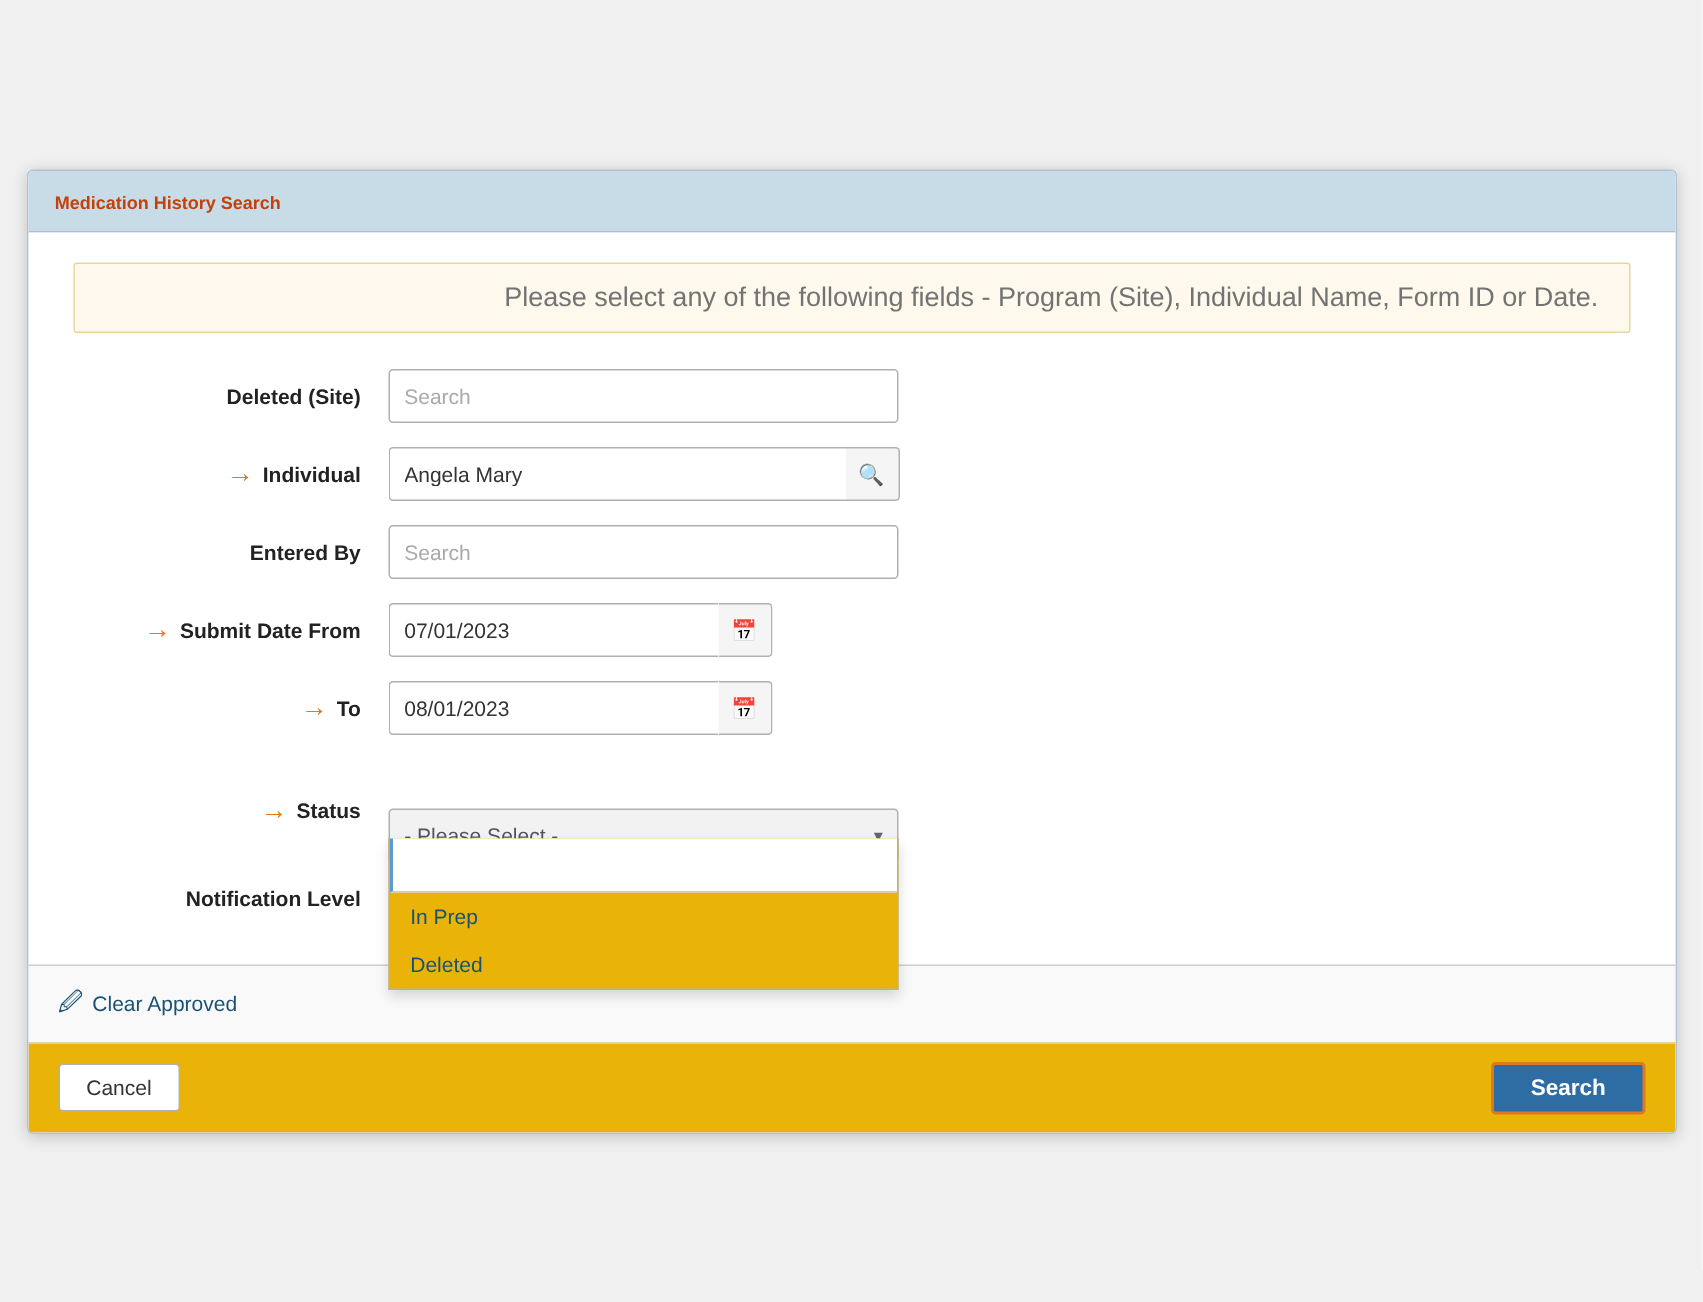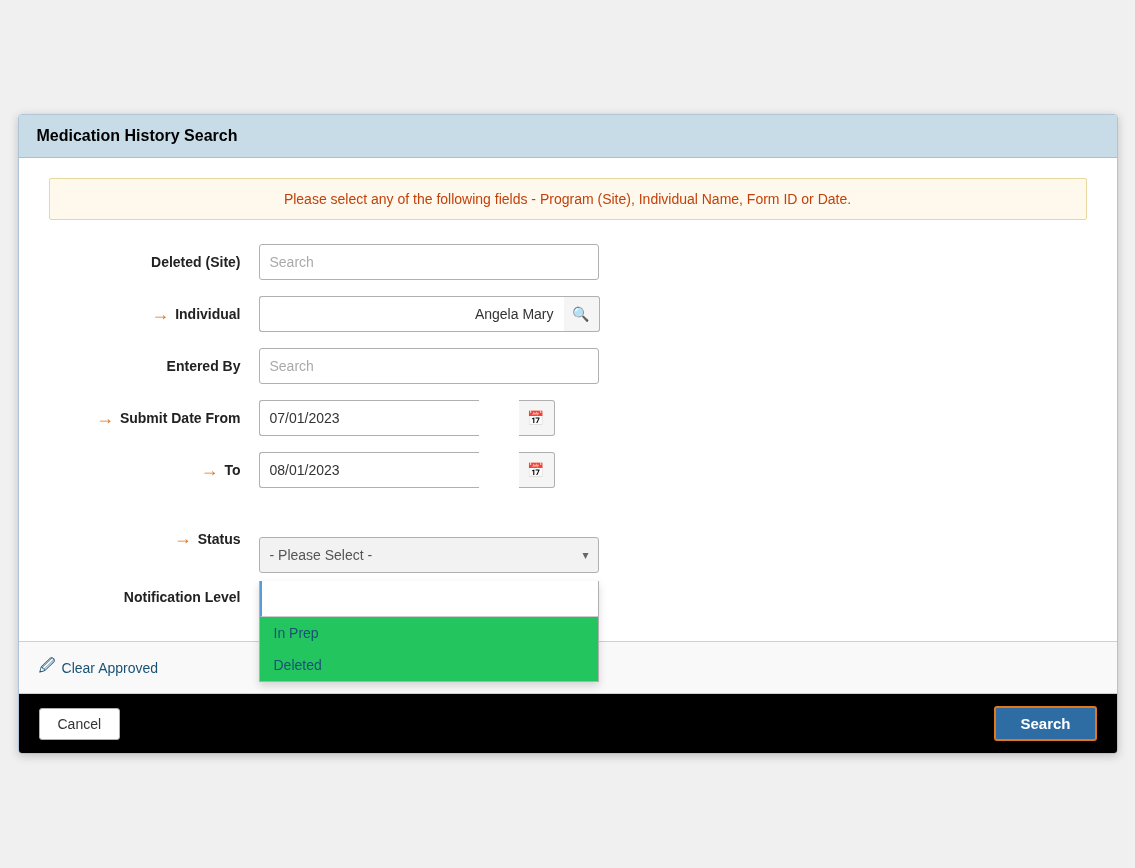--- a/index.html
+++ b/index.html
@@ -20,37 +20,37 @@
       border-radius: 4px;
       overflow: hidden;
       box-shadow: 0 2px 10px rgba(0,0,0,0.2);
     }
     .modal-header {
       background: #c8dce8;
       padding: 12px 18px;
       border-bottom: 1px solid #aac0d0;
     }
     .modal-header-title {
-      font-size: 16px;
+      font-size: 12px;
       font-weight: bold;
-      color: #000000;
+      color: #c2410c;
     }
     .modal-body {
       padding: 20px 30px;
       background: #fff;
     }
     .info-box {
       background: #fef9ec;
       border: 1px solid #e8d8a0;
       padding: 12px 20px;
-      text-align: center;
-      color: #c2410c;
+      text-align: right;
+      color: #737373;
       margin-bottom: 24px;
       border-radius: 2px;
-      font-size: 14px;
+      font-size: 18px;
     }
     .form-row {
       display: flex;
       align-items: center;
       margin-bottom: 16px;
       position: relative;
     }
     .form-label {
       width: 210px;
       text-align: right;
@@ -85,40 +85,38 @@
     }
     .input-with-icon {
       position: relative;
       display: flex;
       align-items: center;
     }
     .input-with-icon .form-control {
       width: 305px;
       border-radius: 3px 0 0 3px;
       border-right: none;
-      text-align: right;
     }
     .search-btn-icon {
       width: 36px;
       height: 36px;
       border: 1px solid #b0b0b0;
       border-left: none;
       border-radius: 0 3px 3px 0;
       background: #f5f5f5;
       cursor: pointer;
       display: flex;
       align-items: center;
       justify-content: center;
       font-size: 14px;
       color: #555;
     }
     .date-input-wrap {
       display: flex;
       align-items: center;
-      gap: 40px;
     }
     .date-input-wrap .form-control {
       width: 220px;
       border-radius: 3px 0 0 3px;
       border-right: none;
     }
     .calendar-btn {
       width: 36px;
       height: 36px;
       border: 1px solid #b0b0b0;
@@ -161,24 +159,24 @@
       font-size: 12px;
     }
     
     .dropdown-container {
       position: relative;
       width: 340px;
       margin-top: 33px;
     }
     .dropdown-open {
       position: absolute;
-      top: 44px;
+      top: 20px;
       left: 0;
       width: 340px;
-      background: #22c55e;
+      background: #eab308;
       border: 1px solid #b0b0b0;
       border-top: none;
       z-index: 100;
       box-shadow: 0 4px 8px rgba(0,0,0,0.15);
     }
     .dropdown-search-input {
       width: 100%;
       height: 36px;
       border: none;
       border-bottom: 1px solid #ccc;
@@ -209,21 +207,21 @@
       cursor: pointer;
       font-size: 14px;
       text-decoration: none;
     }
     .clear-icon {
       font-size: 16px;
     }
     .modal-footer {
       border-top: 1px solid #d0d0d0;
       padding: 12px 20px;
-      background: #000000;
+      background: #eab308;
       display: flex;
       justify-content: space-between;
       align-items: center;
     }
     .btn-cancel {
       padding: 7px 18px;
       border: 1px solid #b0b0b0;
       border-radius: 3px;
       background: #fff;
       cursor: pointer;

